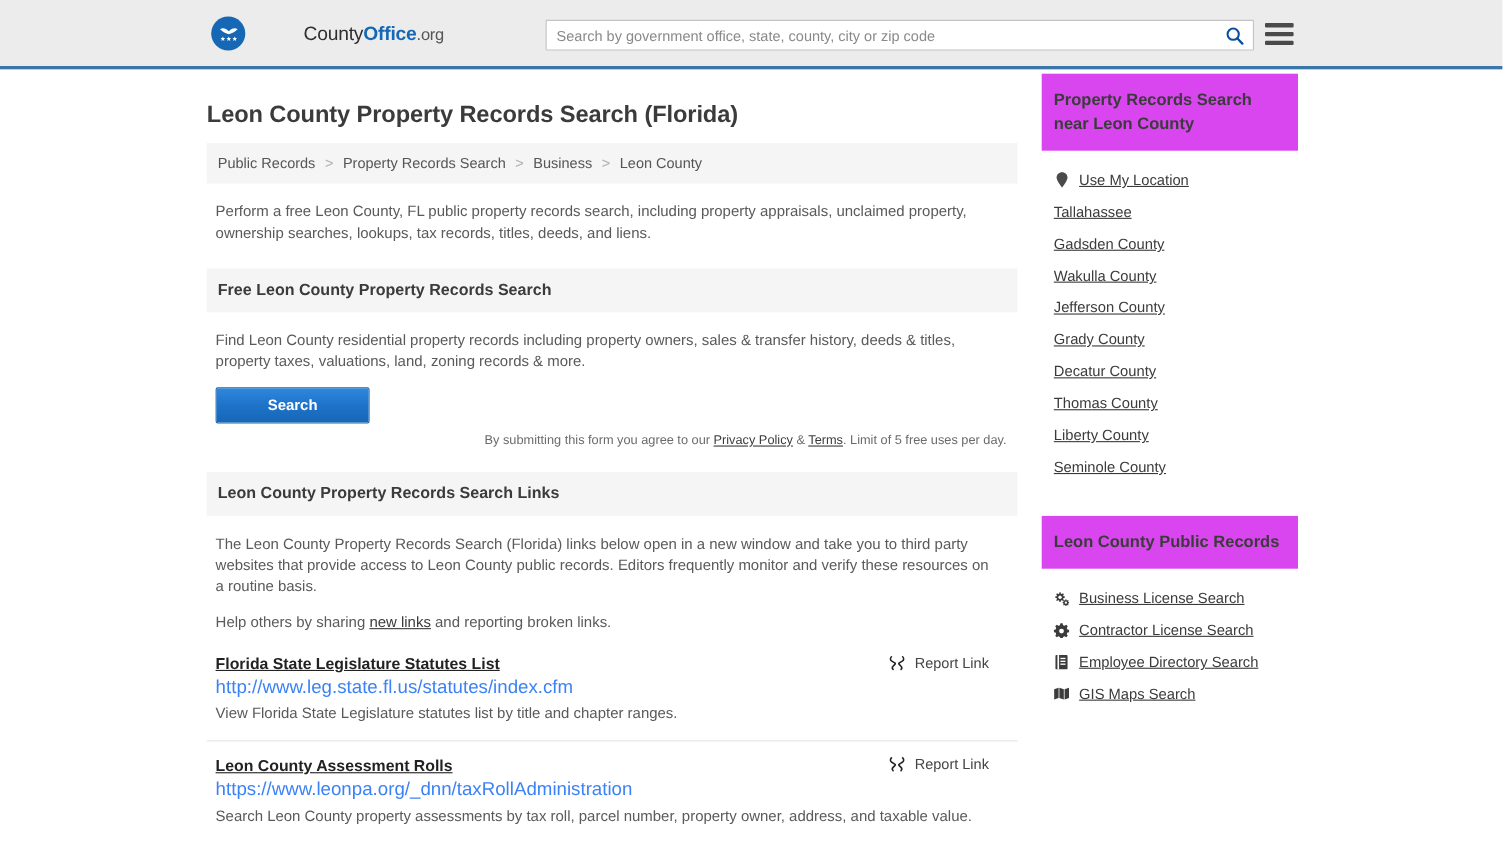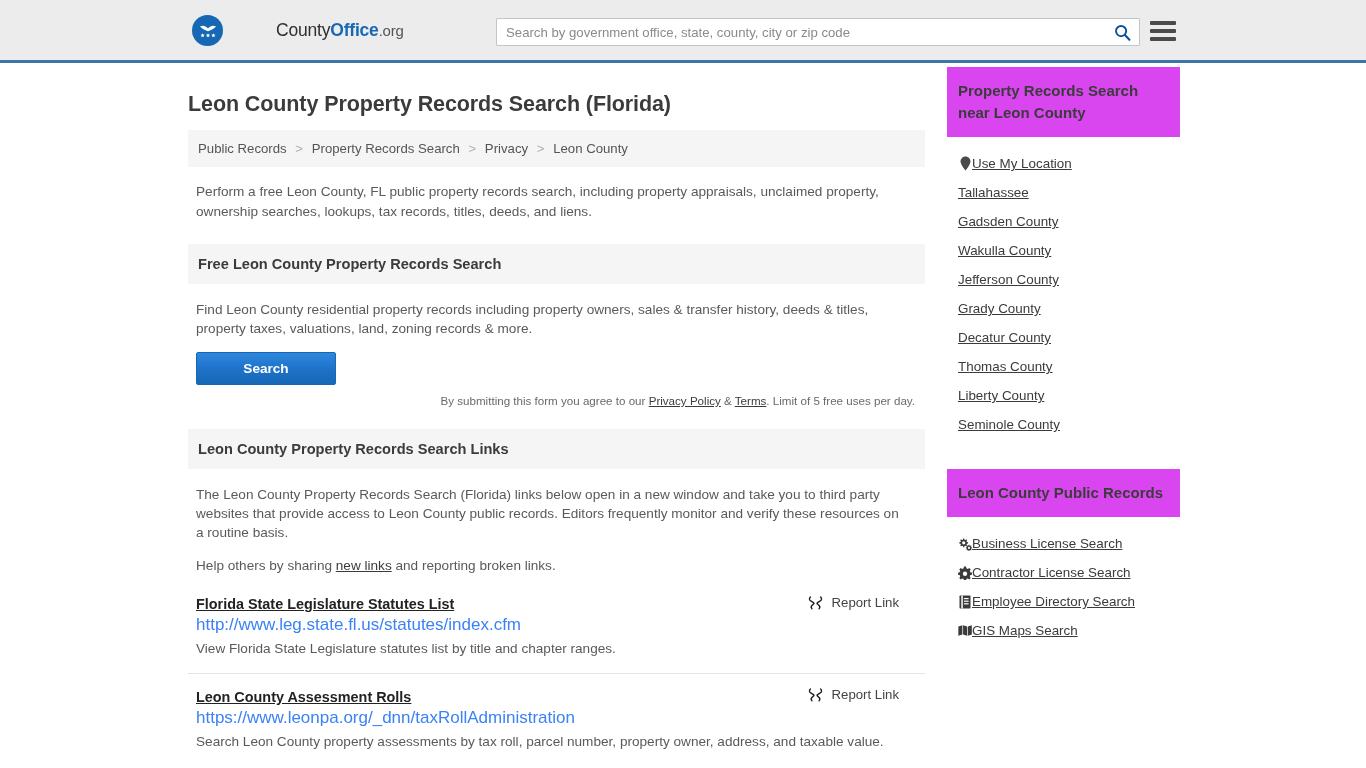--- a/index.html
+++ b/index.html
@@ -268,20 +268,21 @@
   }
   .side-list {
     list-style: none;
     margin: 0;
     padding: 12px 0 8px 0;
   }
   .side-list li {
     display: flex;
     align-items: center;
     padding: 7px 0 7px 11px;
+    gap: 9px;
   }
   .side-list li a {
     font-size: 13.4px;
     color: #3b3b3b;
     text-decoration: underline;
   }
   .side-ico {
     width: 14px;
     display: inline-flex;
     justify-content: center;
@@ -329,21 +330,21 @@
 
     <div class="main-col">
 
       <h1 class="page-title">Leon County Property Records Search (Florida)</h1>
 
       <nav class="breadcrumb">
         <a href="#">Public Records</a>
         <span class="sep">&gt;</span>
         <a href="#">Property Records Search</a>
         <span class="sep">&gt;</span>
-        <a href="#">Privacy</a>
+        <a href="#">Business</a>
         <span class="sep">&gt;</span>
         <a href="#">Leon County</a>
       </nav>
 
       <p class="intro">Perform a free Leon County, FL public property records search, including property appraisals, unclaimed property, ownership searches, lookups, tax records, titles, deeds, and liens.</p>
 
       <section>
         <div class="panel-head">Free Leon County Property Records Search</div>
         <div class="panel-body">
           <p>Find Leon County residential property records including property owners, sales &amp; transfer history, deeds &amp; titles, property taxes, valuations, land, zoning records &amp; more.</p>

